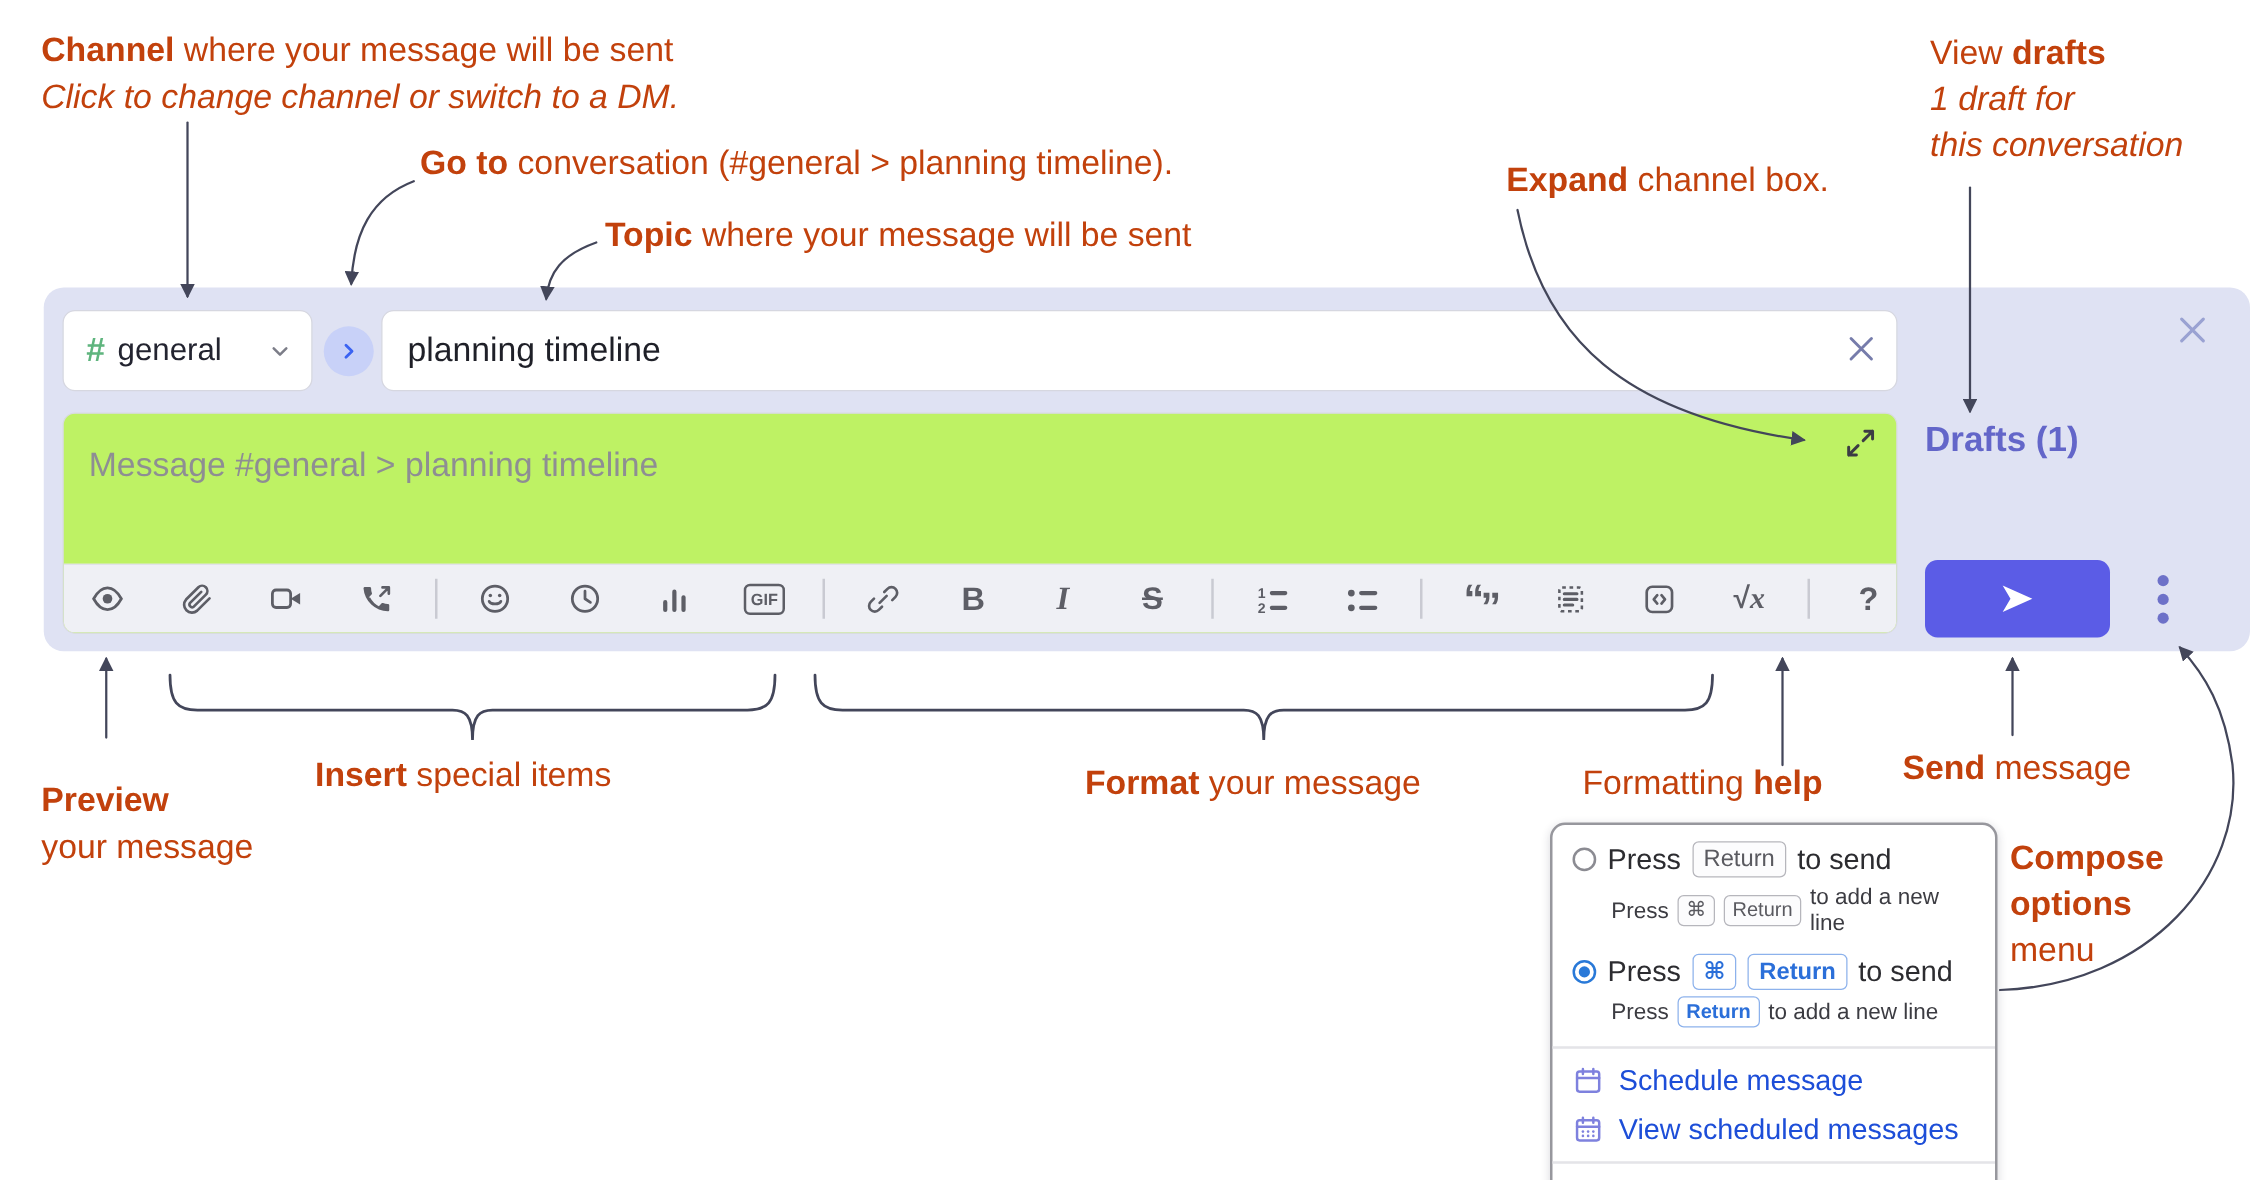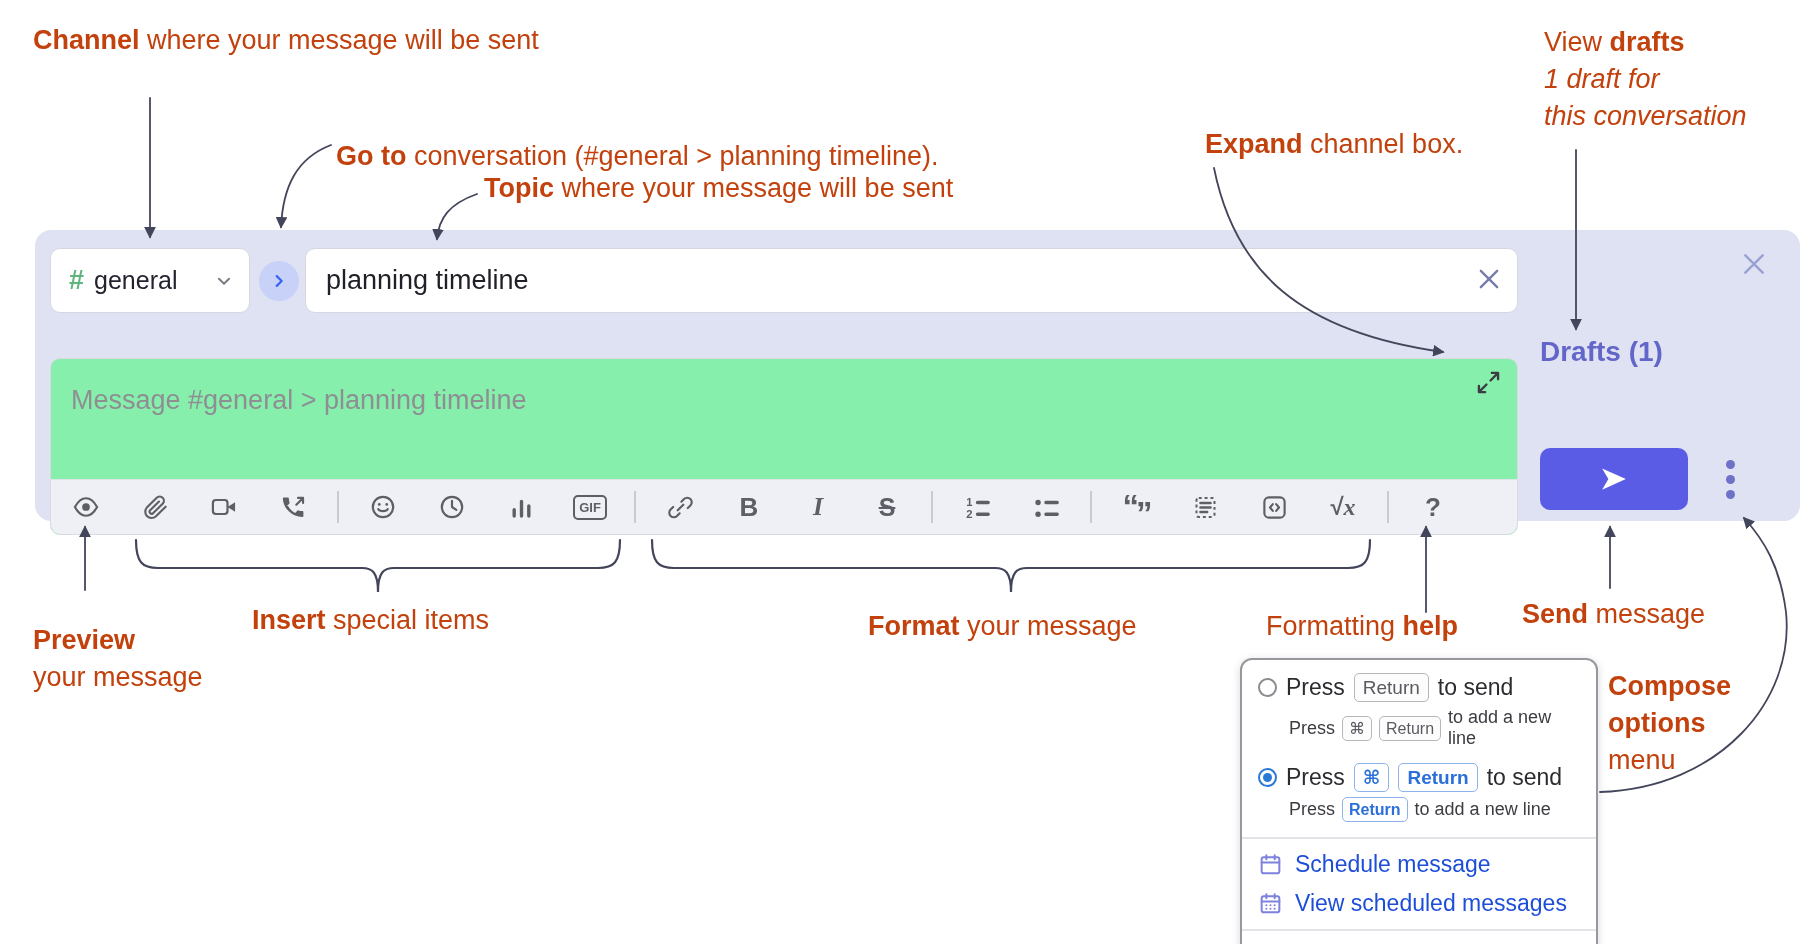--- a/index.html
+++ b/index.html
@@ -25,30 +25,30 @@
   .goto-btn{position:absolute;left:224px;top:31px;width:40px;height:40px;border-radius:50%;
             background:#c8d1f8;display:flex;align-items:center;justify-content:center;cursor:pointer;}
   .topic-wrap{position:absolute;left:270px;top:18px;width:1213px;height:65px;}
   .topic-input{width:100%;height:100%;box-sizing:border-box;border:1px solid #d6d7e0;border-radius:10px;
             font-family:inherit;font-size:27px;color:#1f2028;padding:0 60px 0 20px;outline:none;background:#fff;}
   .topic-clear{position:absolute;right:14px;top:17px;width:30px;height:30px;border:none;background:none;
             padding:0;cursor:pointer;}
   .box-close{position:absolute;left:1702px;top:18px;width:34px;height:34px;border:none;background:none;
             padding:0;cursor:pointer;}
 
-  .msg-box{position:absolute;left:15px;top:100px;width:1468px;height:177px;background:#86efac;
-           border:1px solid #d9dae2;border-radius:10px;box-sizing:border-box;overflow:hidden;margin-top:28px;}
+  .msg-box{position:absolute;left:15px;top:100px;width:1468px;height:177px;background:#bef264;
+           border:1px solid #d9dae2;border-radius:10px;box-sizing:border-box;overflow:hidden;}
   .msg-input{position:absolute;left:0;top:0;width:1380px;height:50px;border:none;outline:none;
            font-family:inherit;font-size:27px;color:#1f2028;padding:16px 0 0 20px;background:transparent;}
   .msg-input::placeholder{color:#8e8e93;opacity:1;}
   .expand-btn{position:absolute;right:14px;top:10px;width:30px;height:30px;border:none;background:none;
            padding:0;cursor:pointer;}
   .toolbar{position:absolute;left:0;bottom:0;width:100%;height:55px;background:#eff0f5;
            border-top:1px solid #e1e2e8;display:flex;align-items:center;padding:0 0 0 13px;
-           box-sizing:border-box;gap:25px;}
+           box-sizing:border-box;gap:25px;justify-content:space-between;}
   .tb{width:44px;height:44px;flex:0 0 auto;display:flex;align-items:center;justify-content:center;
       border:none;background:none;padding:0;cursor:pointer;color:#5d5e66;}
   .tb-div{width:2px;height:32px;background:#c9cad2;flex:0 0 auto;margin:0 -3px;}
   .tb-b{font-size:26px;font-weight:700;color:#5d5e66;}
   .tb-i{font-size:26px;font-weight:700;font-style:italic;font-family:"Liberation Serif",serif;color:#5d5e66;}
   .tb-s{font-size:25px;font-weight:700;text-decoration:line-through;color:#5d5e66;}
   .tb-gif{font-size:13px;font-weight:700;border:2px solid #5d5e66;border-radius:5px;padding:3px 4px;color:#5d5e66;}
   .tb-q{font-size:33px;font-weight:700;letter-spacing:-3px;color:#5d5e66;line-height:10px;}
   .tb-q .q2{display:inline-block;transform:translateY(7px);}
   .tb-sq{font-size:24px;font-weight:700;color:#5d5e66;}
@@ -97,22 +97,23 @@
     <path d="M1426 612 V527" marker-end="url(#arr)"></path>
     <path d="M1610 588 V527" marker-end="url(#arr)"></path>
     <path d="M1600 792 C1720 788 1795 700 1786 612 C1780 566 1764 540 1744 518" marker-end="url(#arr)"></path>
     <path stroke-width="2.2" d="M136 540 C136 562 142 568 158 568 L362 568 C372 568 378 572 378 592 C378 572 384 568 394 568 L598 568 C614 568 620 562 620 540"></path>
     <path stroke-width="2.2" d="M652 540 C652 562 658 568 674 568 L995 568 C1005 568 1011 572 1011 592 C1011 572 1017 568 1027 568 L1348 568 C1364 568 1370 562 1370 540"></path>
   </g>
 </svg>
 
 <div class="ann" style="left:33px;top:22px;">
   <div><b>Channel</b><span> where your message will be sent</span></div>
-</div>
-<div class="ann" style="left:336px;top:138px;">
+  <div class="it">Click to change channel or switch to a DM.</div>
+</div>
+<div class="ann" style="left:336px;top:112px;">
   <b>Go to</b><span> conversation (#general &gt; planning timeline).</span>
 </div>
 <div class="ann" style="left:484px;top:170px;">
   <b>Topic</b><span> where your message will be sent</span>
 </div>
 <div class="ann" style="left:1205px;top:126px;">
   <b>Expand</b><span> channel box.</span>
 </div>
 <div class="ann" style="left:1544px;top:24px;">
   <div><span>View </span><b>drafts</b></div>

